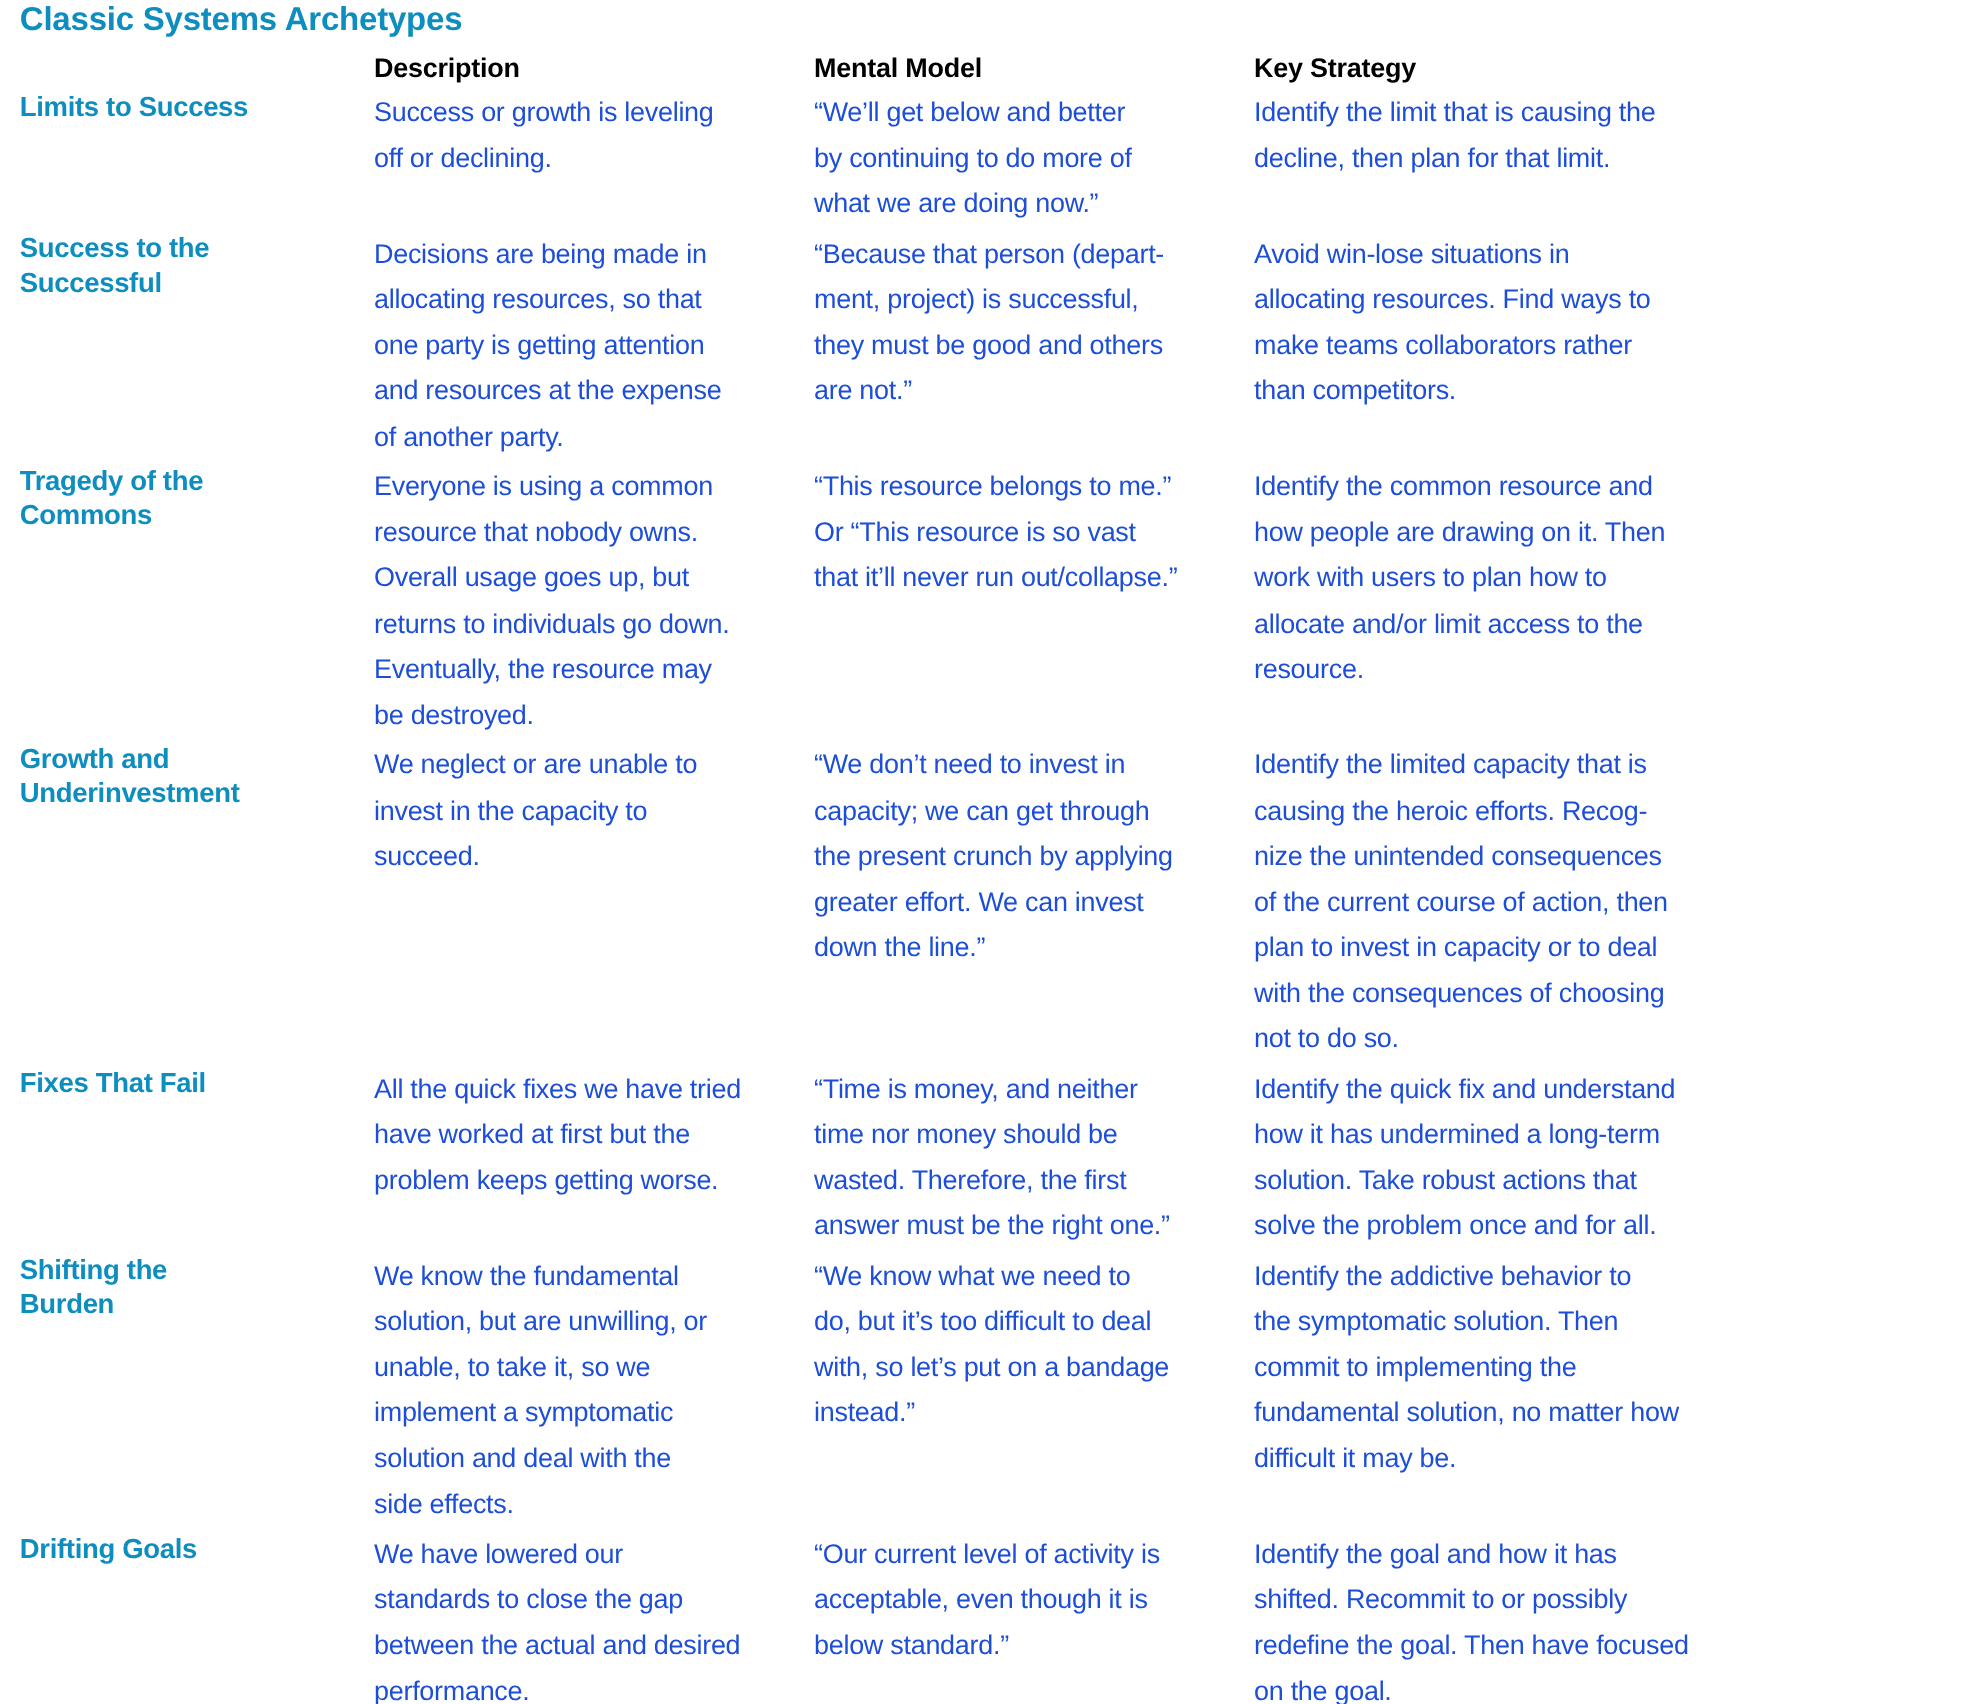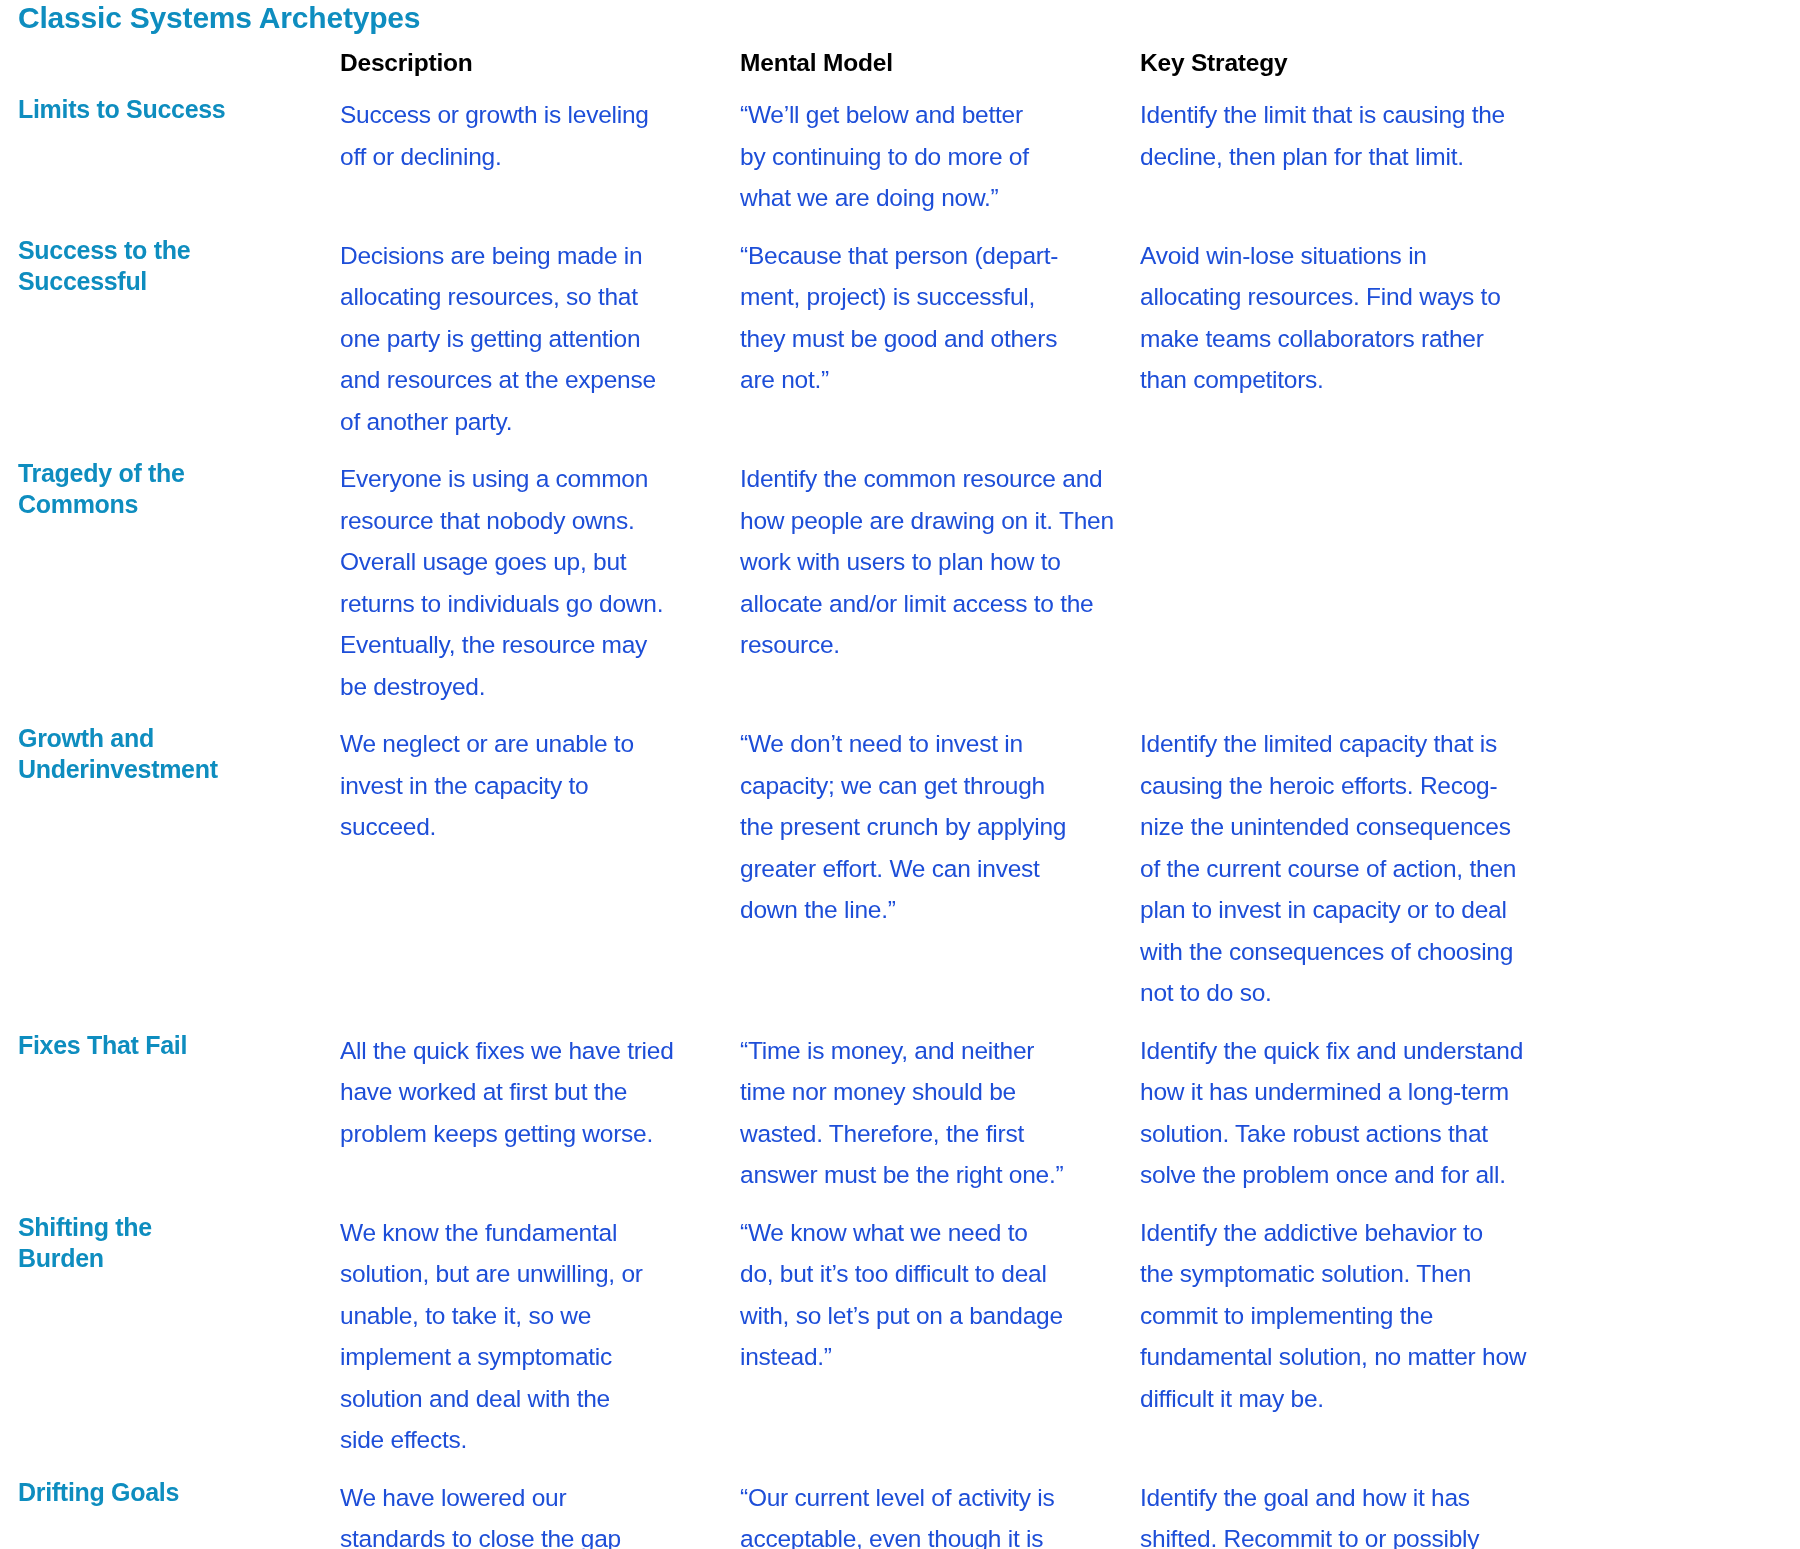--- a/index.html
+++ b/index.html
@@ -57,21 +57,21 @@
   .header-row .col-arch { height: 1px; }
   .hcell {
     font-size: 24.5px;
     font-weight: bold;
     color: #000000;
     line-height: 30px;
     letter-spacing: -0.2px;
   }
 
   
-  .body-row { margin-top: 16px; }
+  .body-row { margin-top: 4px; }
 
   .arch {
     font-size: 25px;
     font-weight: bold;
     color: #0e8dbf;
     line-height: 31px;
     letter-spacing: -0.3px;
   }
 
   .cell {
@@ -176,20 +176,27 @@
             </div>
           </div>
           <div class="col-desc">
             <div class="cell">
               <span class="cell-line">Everyone is using a common</span>
               <span class="cell-line">resource that nobody owns.</span>
               <span class="cell-line">Overall usage goes up, but</span>
               <span class="cell-line">returns to individuals go down.</span>
               <span class="cell-line">Eventually, the resource may</span>
               <span class="cell-line">be destroyed.</span>
+            </div>
+          </div>
+          <div class="col-mental">
+            <div class="cell">
+              <span class="cell-line">“This resource belongs to me.”</span>
+              <span class="cell-line">Or “This resource is so vast</span>
+              <span class="cell-line">that it’ll never run out/collapse.”</span>
             </div>
           </div>
           <div class="col-key">
             <div class="cell">
               <span class="cell-line">Identify the common resource and</span>
               <span class="cell-line">how people are drawing on it. Then</span>
               <span class="cell-line">work with users to plan how to</span>
               <span class="cell-line">allocate and/or limit access to the</span>
               <span class="cell-line">resource.</span>
             </div>

